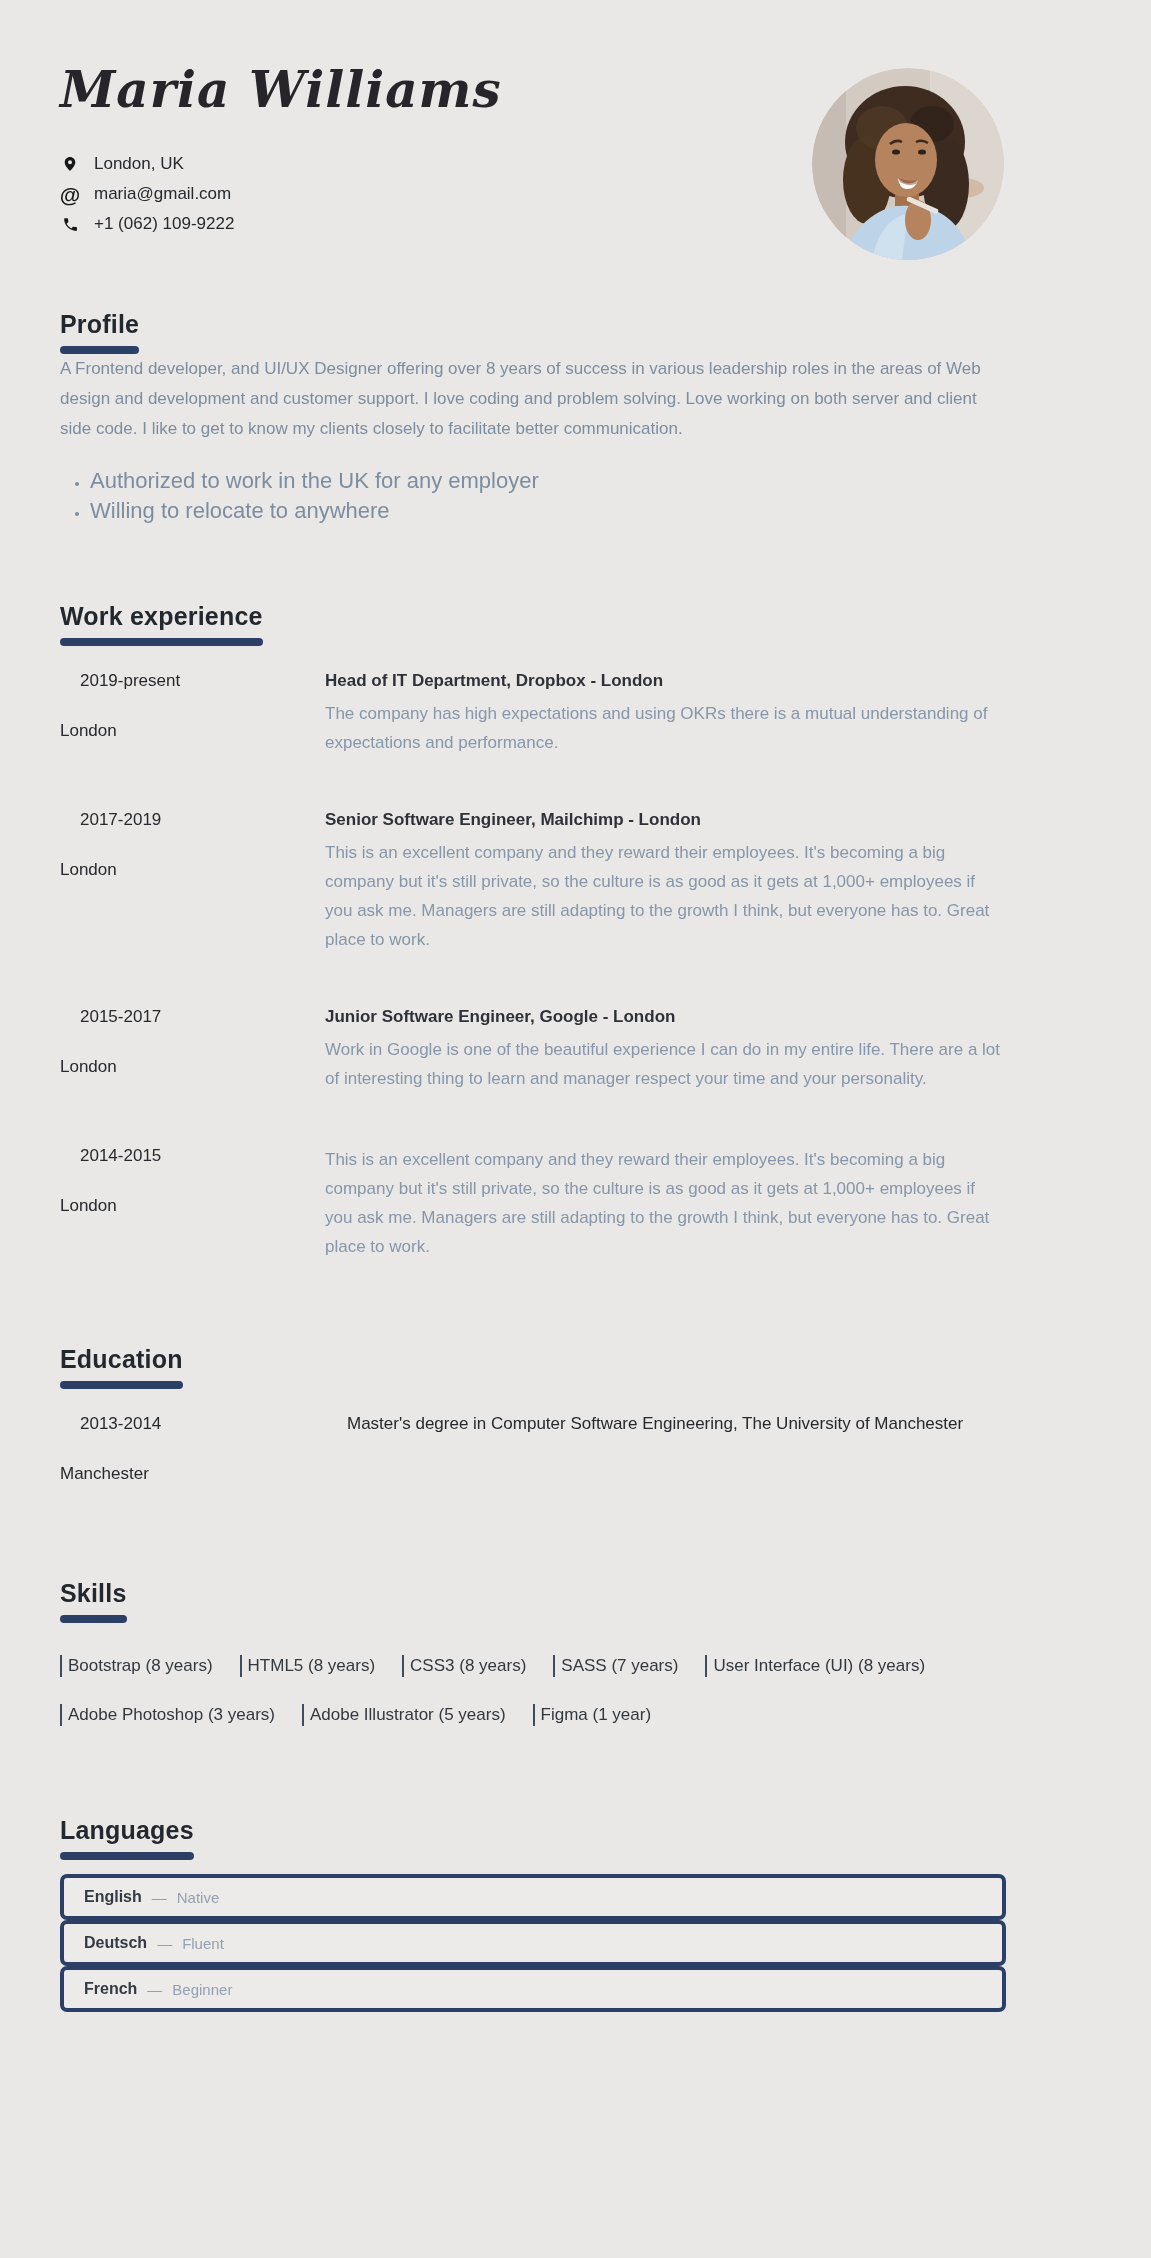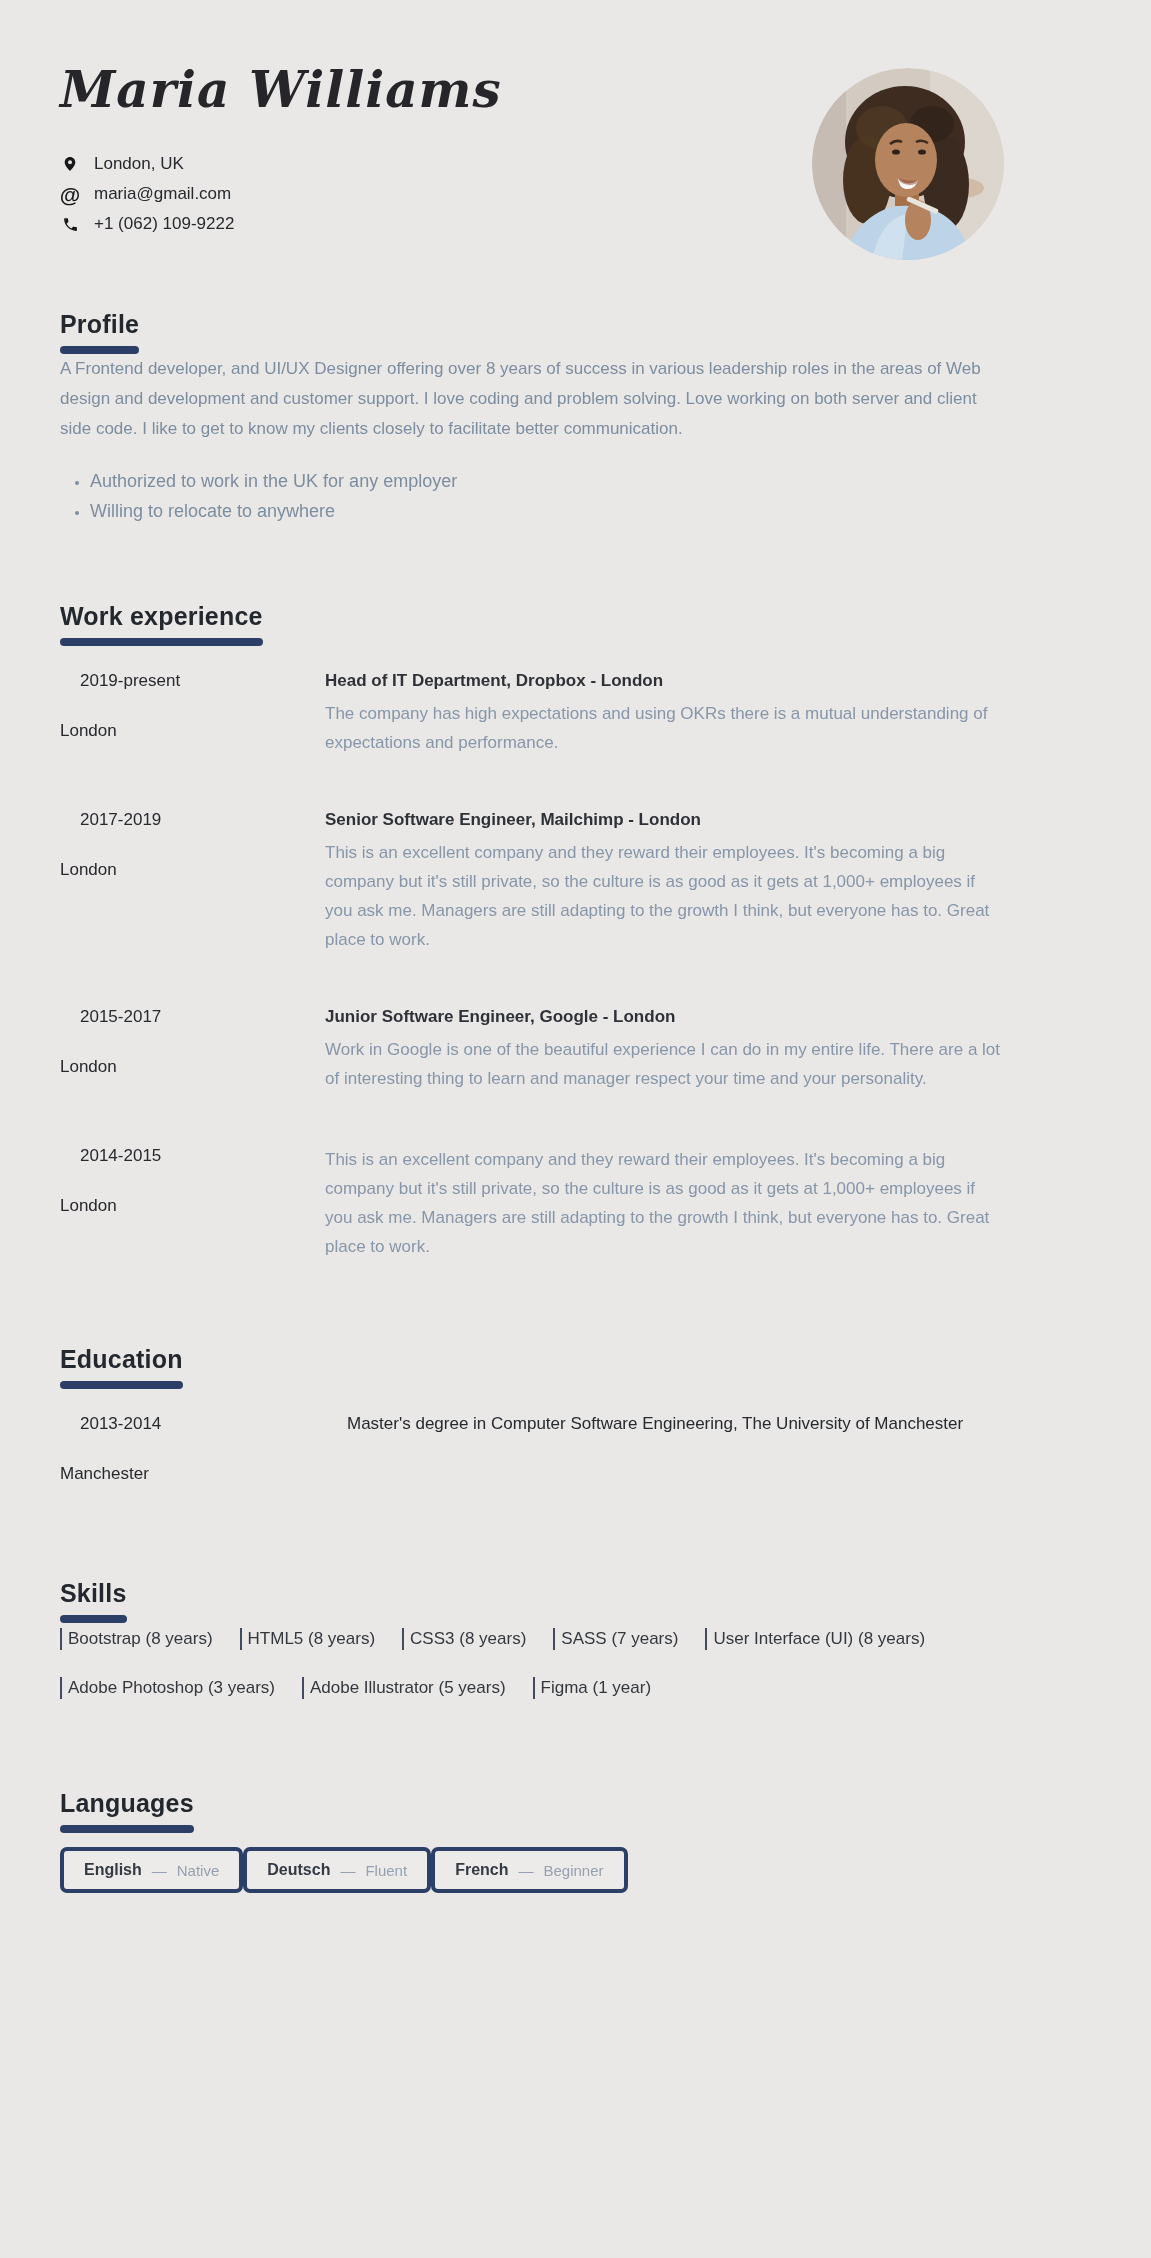--- a/index.html
+++ b/index.html
@@ -41,45 +41,45 @@
   .section-skills    { margin-top: 90px; }
   .section-languages { margin-top: 90px; }
 
   .sec-head { display: inline-block; }
   .sec-head h2 { font-size: 25px; font-weight: 600; color: #23272e; letter-spacing: 0.2px; }
   .sec-bar { height: 8px; border-radius: 8px; background: #2c3f66; margin-top: 7px; }
 
   
   .summary { margin-top: 0; max-width: 1022px; font-size: 17px; line-height: 30px; color: #7d8da0; }
   .profile-list { margin-top: 22px; padding-left: 30px; }
-  .profile-list li { font-size: 18px; line-height: 30px; color: #7d8da0; }
+  .profile-list li { font-size: 22px; line-height: 30px; color: #7d8da0; }
   .profile-list li::marker { color: #7d8da0; font-size: 14px; }
 
   
   .entries { margin-top: 20px; }
   .entry { display: flex; margin-bottom: 48px; }
   .entry:last-child { margin-bottom: 0; }
   .entry-left { width: 265px; flex: 0 0 265px; }
   .entry-dates { font-size: 17px; line-height: 30px; color: #26292e; margin-left: 20px; }
   .entry-loc { margin-top: 20px; font-size: 17px; line-height: 30px; color: #26292e; }
   .entry-right { flex: 1; max-width: 758px; }
   .entry-title { font-size: 17px; font-weight: 700; line-height: 29px; color: #2e3238; }
   .entry-desc { margin-top: 4px; font-size: 17px; line-height: 29px; color: #8796a9; }
   .edu .entry { margin-bottom: 50px; gap: 22px; }
   .edu-degree { font-size: 17px; line-height: 30px; color: #26292e; }
 
   
-  .skills-list { margin-top: 5px; max-width: 1030px; display: flex; flex-wrap: wrap; column-gap: 27px; row-gap: 27px; align-items: flex-end; }
+  .skills-list { margin-top: 32px; max-width: 1030px; display: flex; flex-wrap: wrap; column-gap: 27px; row-gap: 27px; align-items: flex-end; }
   .skill-item {
     font-size: 17px; line-height: 22px; color: #33383f;
     border-left: 2px solid #414b5e; padding-left: 6px;
   }
 
   
-  .lang-row { margin-top: 14px; max-width: 1022px; display: flex; justify-content: flex-start; }
+  .lang-row { margin-top: 14px; max-width: 1022px; display: flex; justify-content: flex-start; flex-direction: column; }
   .lang-box {
     display: inline-flex; align-items: center; gap: 10px;
     border: 4px solid #2c3f66; border-radius: 7px;
     background: #ecebe9;
     padding: 8px 20px;
     min-height: 46px;
   }
   .lang-name { font-size: 16px; font-weight: 700; color: #343a44; }
   .lang-dash { font-size: 15px; color: #95a0b1; }
   .lang-level { font-size: 15px; color: #95a0b1; }

